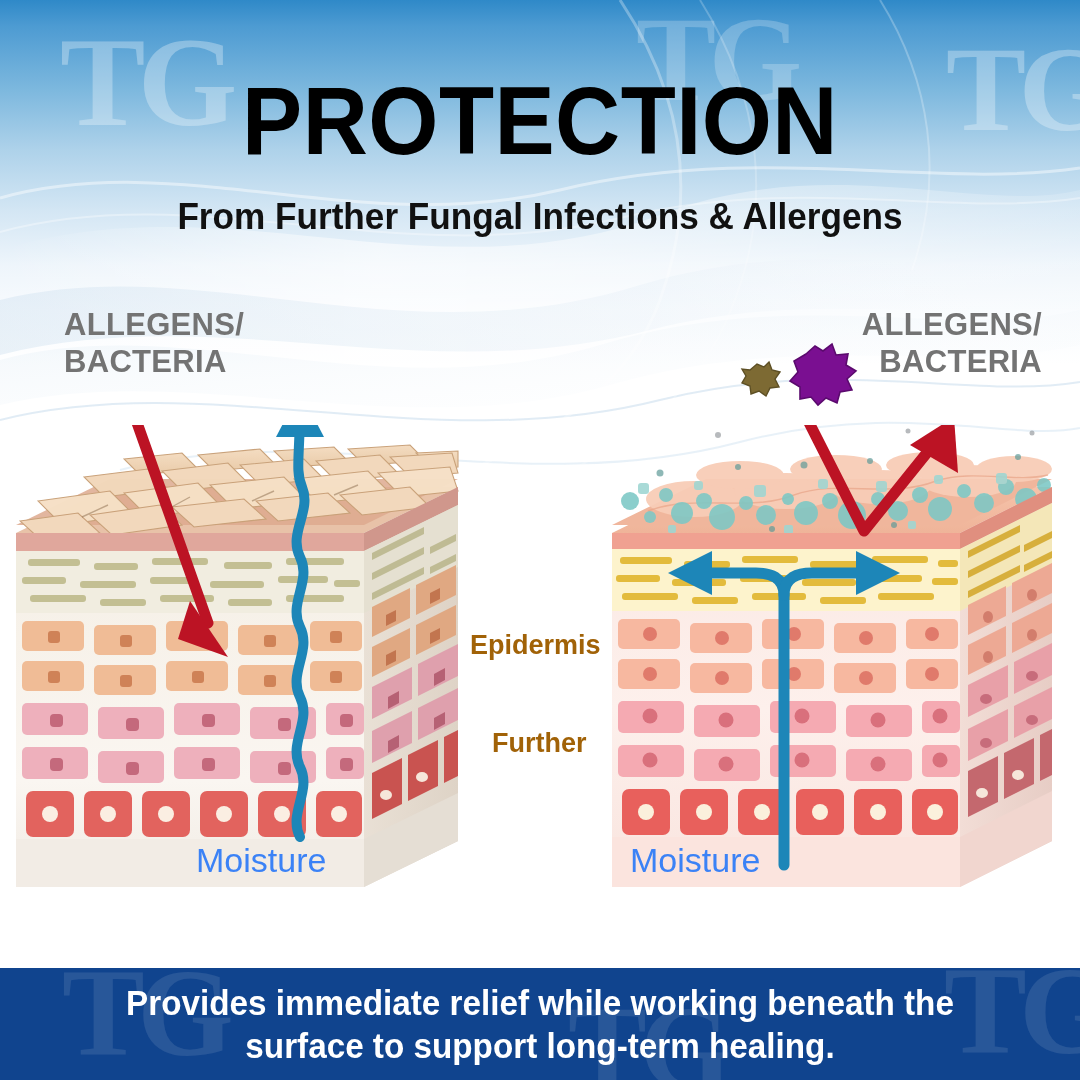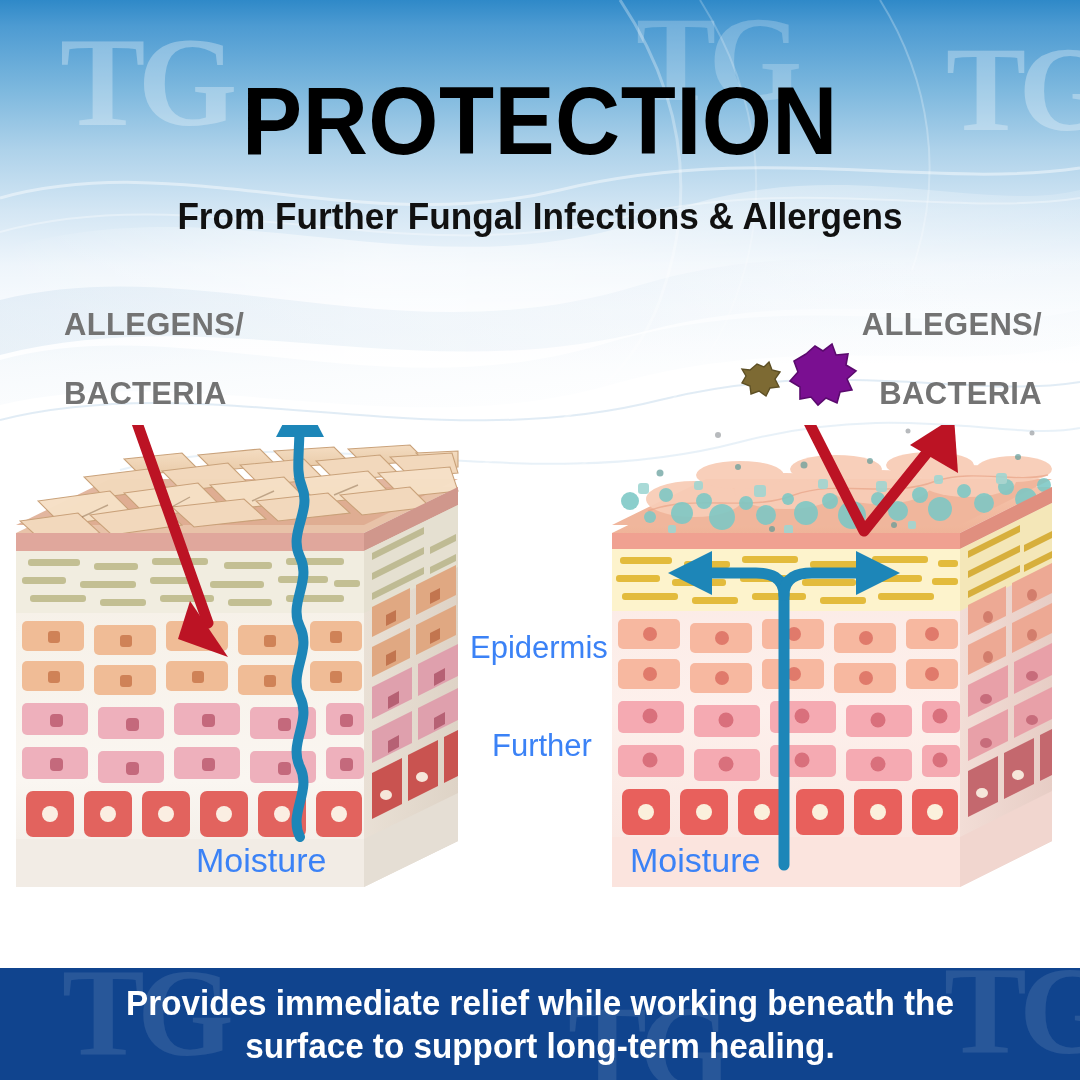--- a/index.html
+++ b/index.html
@@ -66,27 +66,28 @@
   .allergen-label {
     position:absolute;
     color:#737373;
     font-weight:700;
     font-size:31px;
     line-height:1.18;
     letter-spacing:0.01em;
   }
   #allergen-label-left  { top:307px; left:64px;  text-align:left; }
   #allergen-label-right { top:307px; right:38px; text-align:right; }
-  .allergen-label .l2 { display:block;margin-top:32px; }
+  .allergen-label .l2 { display:block; }
 
   .layer-label {
     position:absolute;
-    color:#3b82f6;
-    font-size:31px;
+    color:#a16207;
+    font-size:27px;
     line-height:1;
+    font-weight:bold;
   }
   #label-epidermis { top:632px; left:470px; }
   #label-dermis    { top:730px; left:492px; }
 
   .moisture-label {
     position:absolute;
     color:#3b82f6;
     font-size:34px;
     line-height:1;
     z-index:30;

